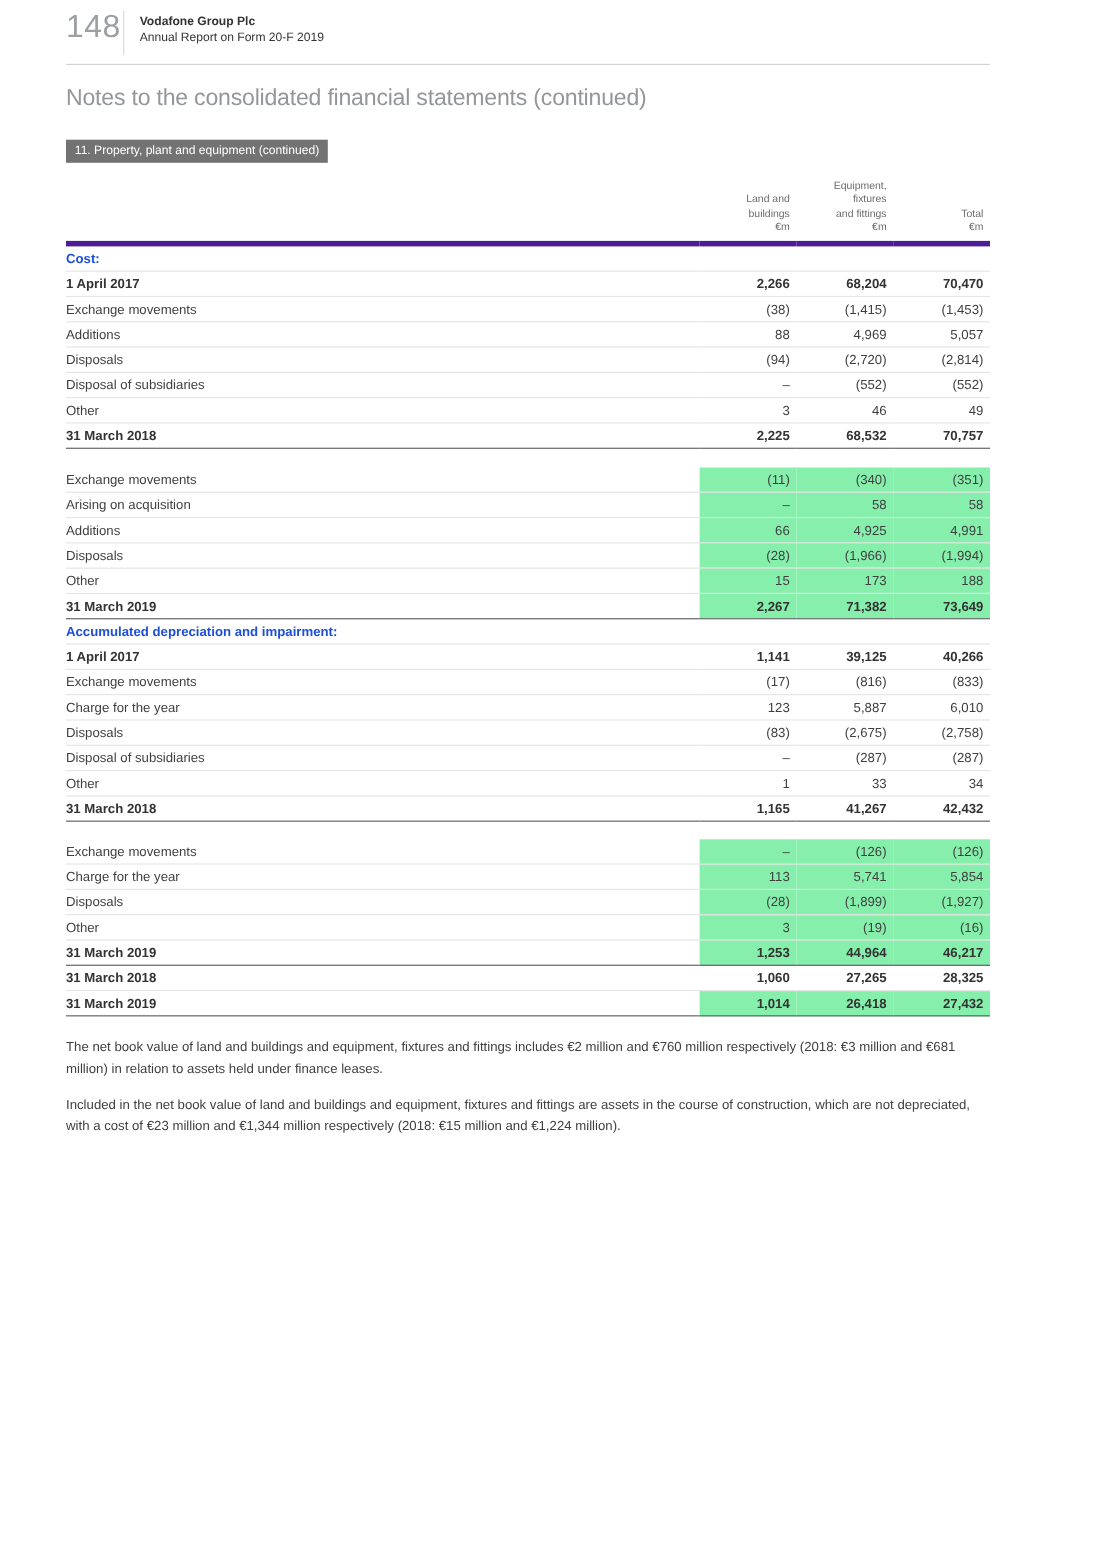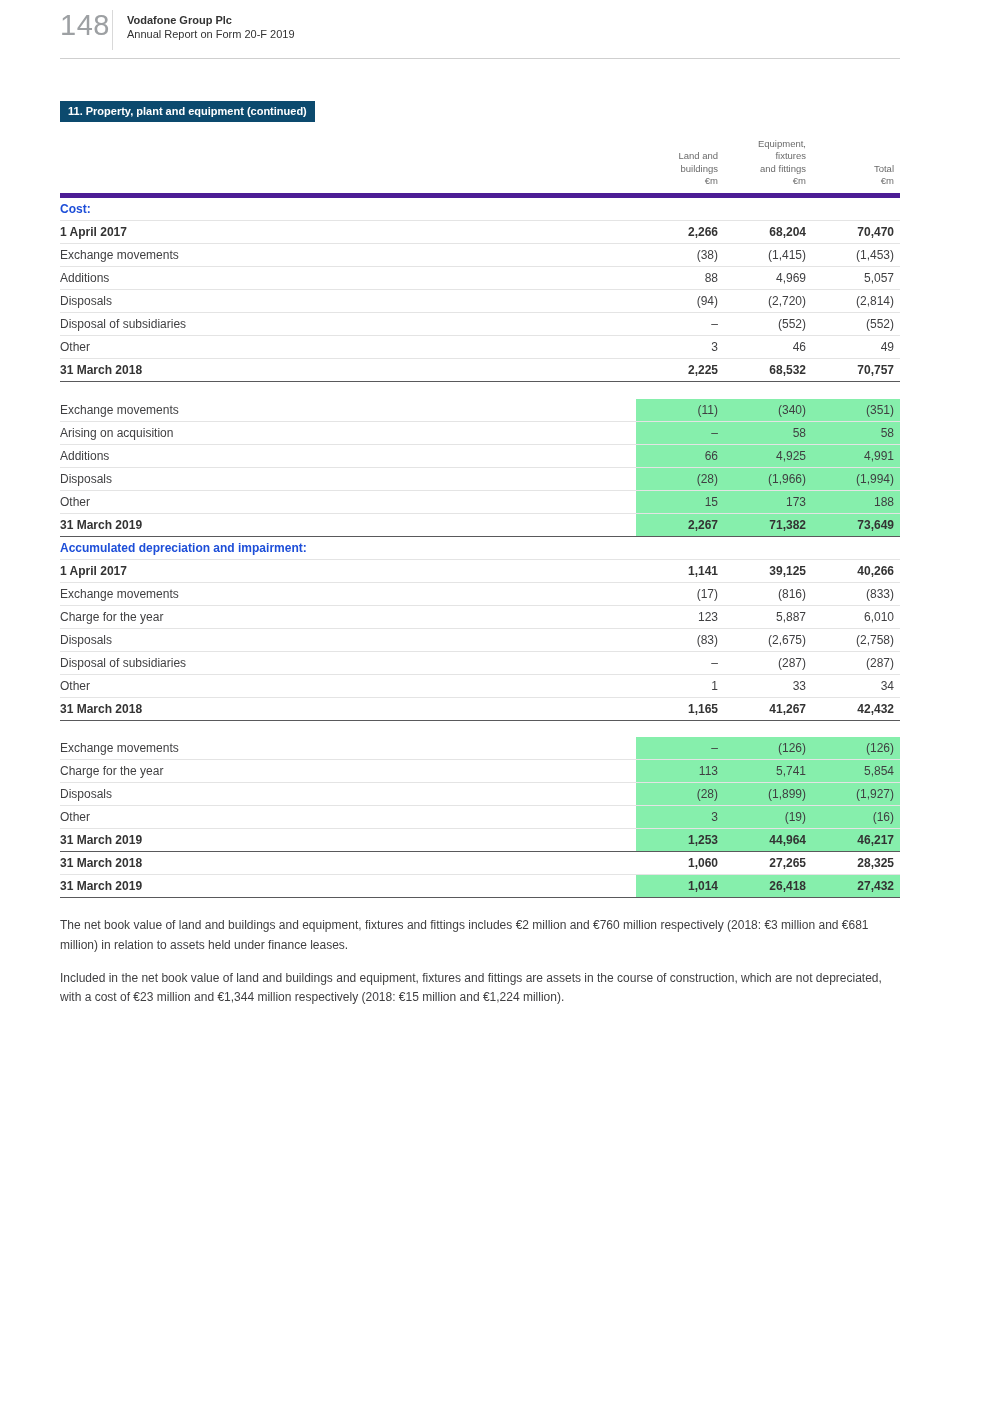--- a/index.html
+++ b/index.html
@@ -26,23 +26,23 @@
 
   
   h1.page-title {
     margin-top:18px;
     font-size:21px; font-weight:normal; color:#94979a;
     letter-spacing:-0.2px;
   }
 
   
   .badge {
-    display:inline-block; margin-top:42px;
-    background:#0c4a6e; color:#ffffff;
-    font-size:11px; font-weight:bold;
+    display:inline-block; margin-top:26px;
+    background:#737373; color:#ffffff;
+    font-size:11px; font-weight:normal;
     padding:4px 8px 5px 8px;
   }
 
   
   table.ppe {
     width:100%; margin-top:16px;
     border-collapse:collapse; table-layout:fixed;
   }
   col.c-label { width:auto; }
   col.c-num { width:88px; }
@@ -84,20 +84,21 @@
     <span class="page-number">148</span>
     <span class="vline"></span>
     <div class="header-text">
       <div class="company">Vodafone Group Plc</div>
       <div class="report">Annual Report on Form 20-F 2019</div>
     </div>
   </header>
 
   <hr class="top-rule">
 
+  <h1 class="page-title">Notes to the consolidated financial statements (continued)</h1>
 
   <div class="badge">11. Property, plant and equipment (continued)</div>
 
   <table class="ppe">
     <colgroup>
       <col class="c-label">
         <col class="c-num">
         <col class="c-num">
         <col class="c-num">
     </colgroup>

